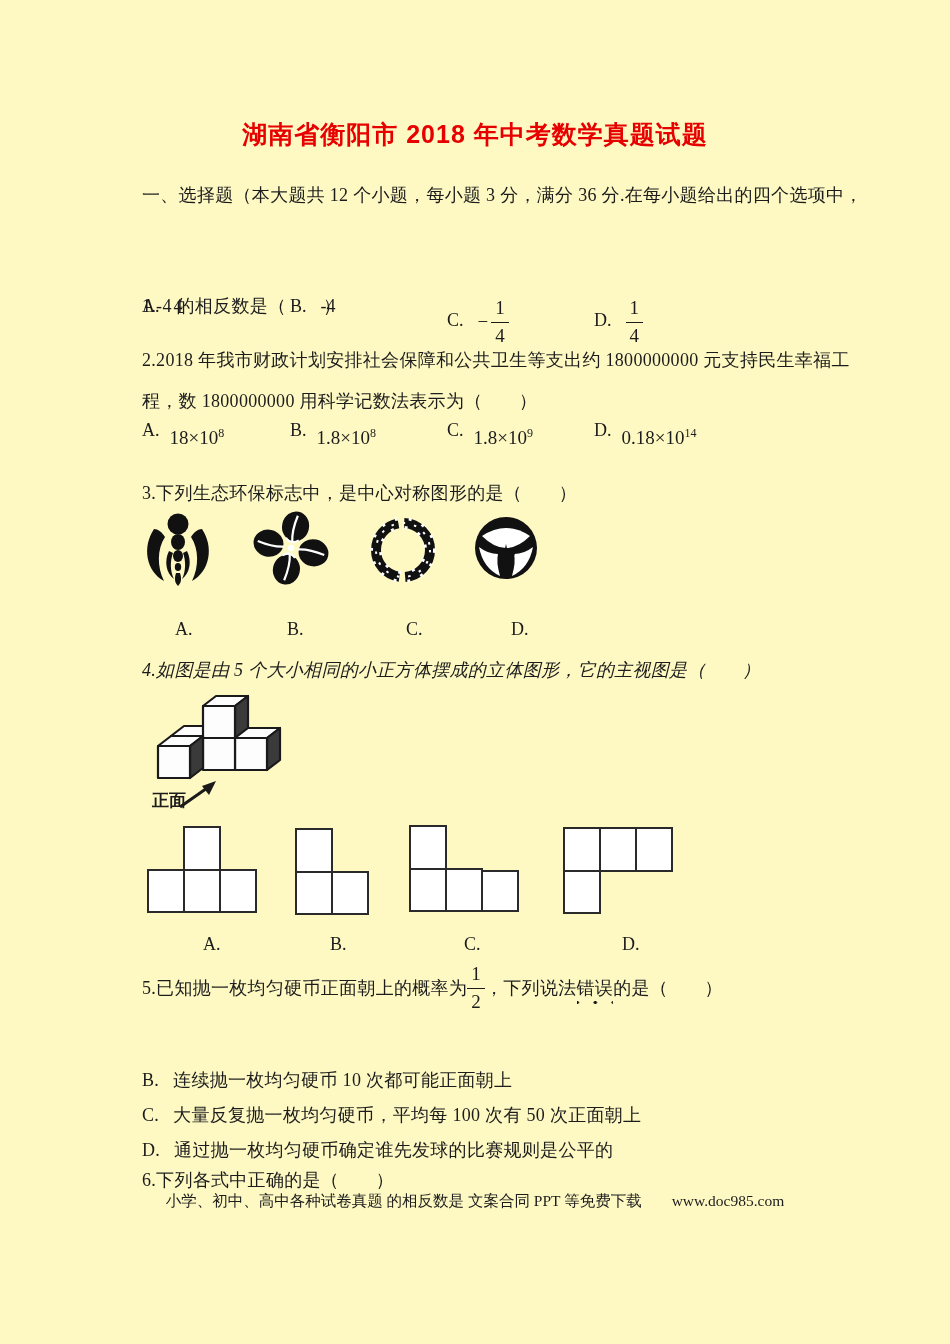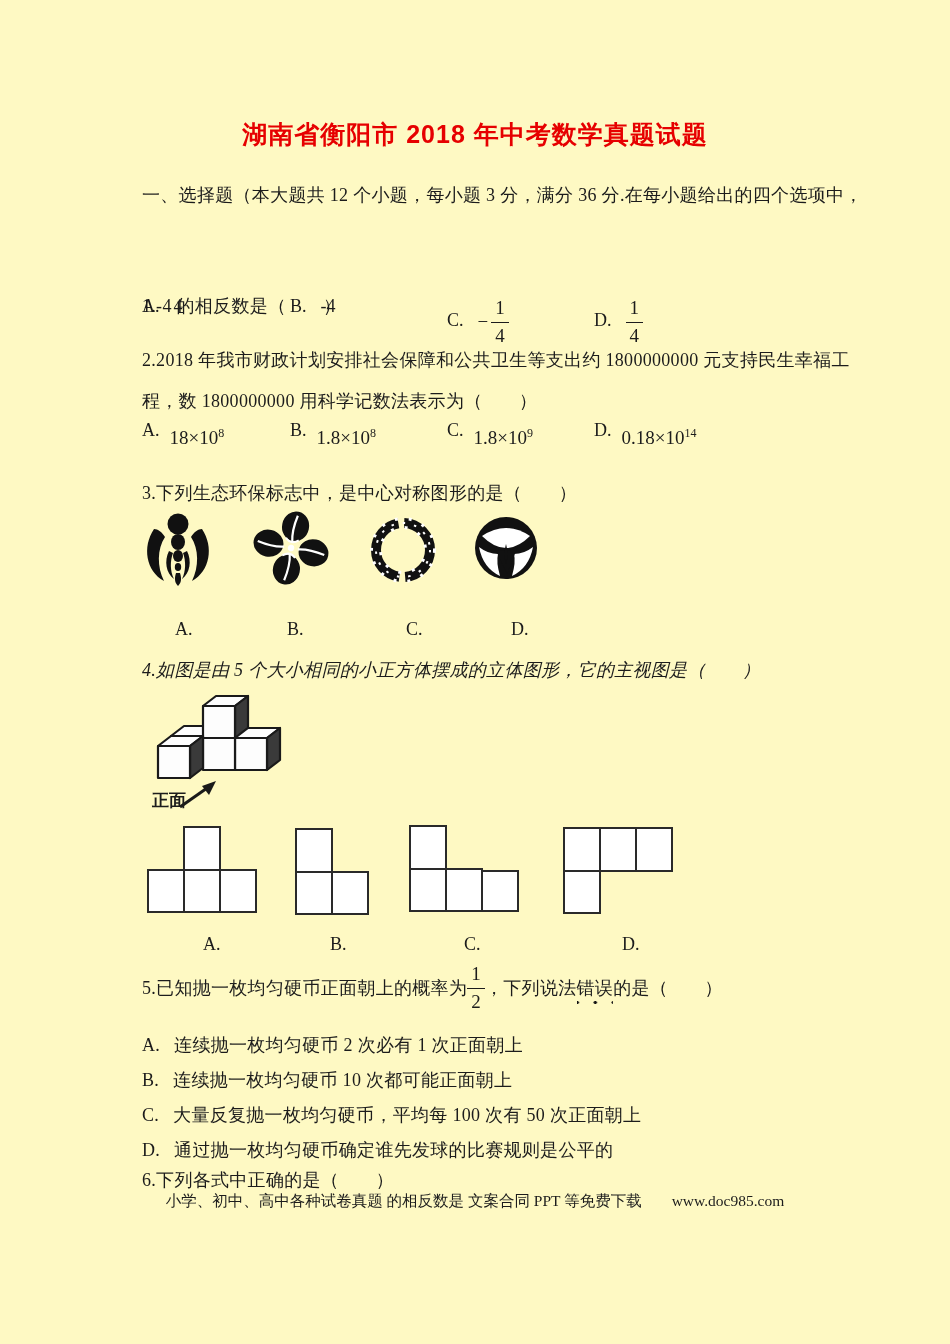--- a/index.html
+++ b/index.html
@@ -179,21 +179,20 @@
   <span class="abs fig-label" style="top:934px;left:622px;">D.</span>
 
   <div class="abs q-text q5stem" style="top:960px;left:142px;height:56px;">
     <span>5.已知抛一枚均匀硬币正面朝上的概率为</span>
     <span class="frac">
         <span class="fnum">1</span>
         <span class="fden">2</span>
       </span>
     <span><span>，下列说法</span><span class="emph">错误</span><span>的是（　　）</span></span>
   </div>
-  <div class="abs q-text" style="top:1033px;left:142px;"><span class="opt-label">A.</span><span>连续抛一枚均匀硬币 2 次必有 1 次正面朝上</span></div>
   <div class="abs q-text" style="top:1068px;left:142px;"><span class="opt-label">B.</span><span>连续抛一枚均匀硬币 10 次都可能正面朝上</span></div>
   <div class="abs q-text" style="top:1103px;left:142px;"><span class="opt-label">C.</span><span>大量反复抛一枚均匀硬币，平均每 100 次有 50 次正面朝上</span></div>
   <div class="abs q-text" style="top:1138px;left:142px;"><span class="opt-label">D.</span><span>通过抛一枚均匀硬币确定谁先发球的比赛规则是公平的</span></div>
 
   <div class="abs q-text" style="top:1168px;left:142px;">6.下列各式中正确的是（　　）</div>
 
   <div class="abs footer">
     <span>小学、初中、高中各种试卷真题 的相反数是 文案合同 PPT 等免费下载</span><span class="link">www.doc985.com</span>
   </div>
 

